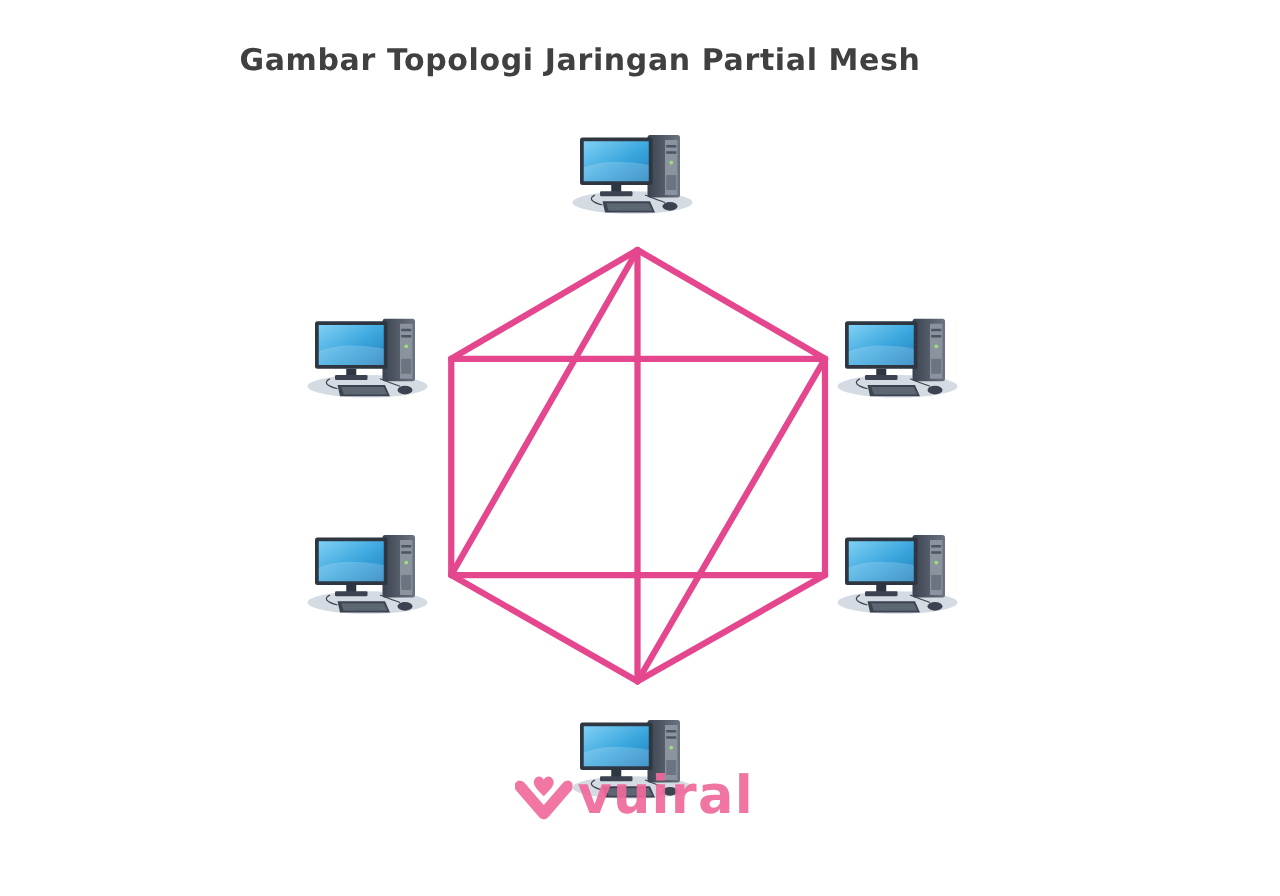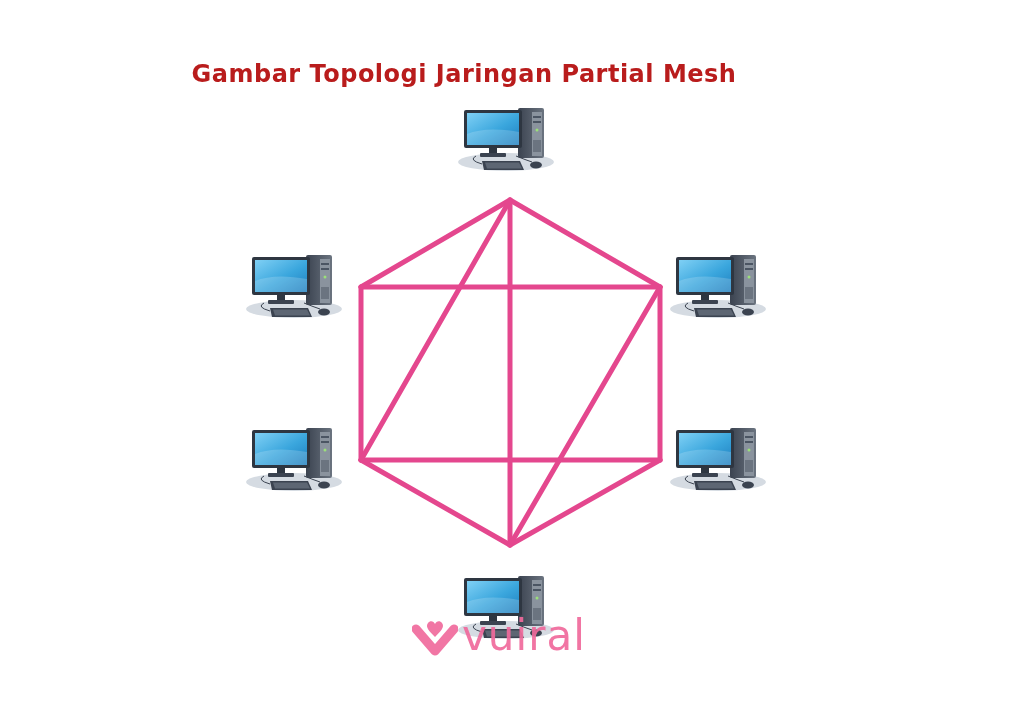--- a/index.html
+++ b/index.html
@@ -1,27 +1,27 @@
 <!DOCTYPE html>
 <html><head>
   <meta charset="utf-8">
   <style>
     html, body { margin:0; padding:0; background:#ffffff; }
     body { width:1024px; height:717px; position:relative; overflow:hidden; font-family:"DejaVu Sans", sans-serif; }
     .title {
-      position:absolute; left:0; top:60px; width:928px; text-align:center;
+      position:absolute; left:0; top:34px; width:928px; text-align:center;
       font-family:"DejaVu Sans", sans-serif; font-size:24px; font-weight:bold;
-      letter-spacing:0.5px; color:#b91c1c;
+      letter-spacing:0.5px; color:#404040;
     }
     svg.mesh { position:absolute; left:0; top:0; }
     .pc { position:absolute; width:104px; height:72px; }
     .pc svg { width:104px; height:72px; display:block; }
     .watermark { position:absolute; left:412px; top:612px; height:48px; display:flex; align-items:center; }
     .wm-text {
-      font-family:"DejaVu Sans", sans-serif; font-size:42px; font-weight:normal;
+      font-family:"DejaVu Sans", sans-serif; font-size:42px; font-weight:bold;
       color:#f06a9c; opacity:0.92; letter-spacing:1px; margin-left:4px; line-height:42px;
     }
   </style>
 </head>
 <body>
 
 <div class="title">Gambar Topologi Jaringan Partial Mesh</div>
 
 <svg class="mesh" width="1024" height="717" viewBox="0 0 1024 717">
   <g id="links" stroke="#e4478e" stroke-width="5" stroke-linecap="round" fill="none">

